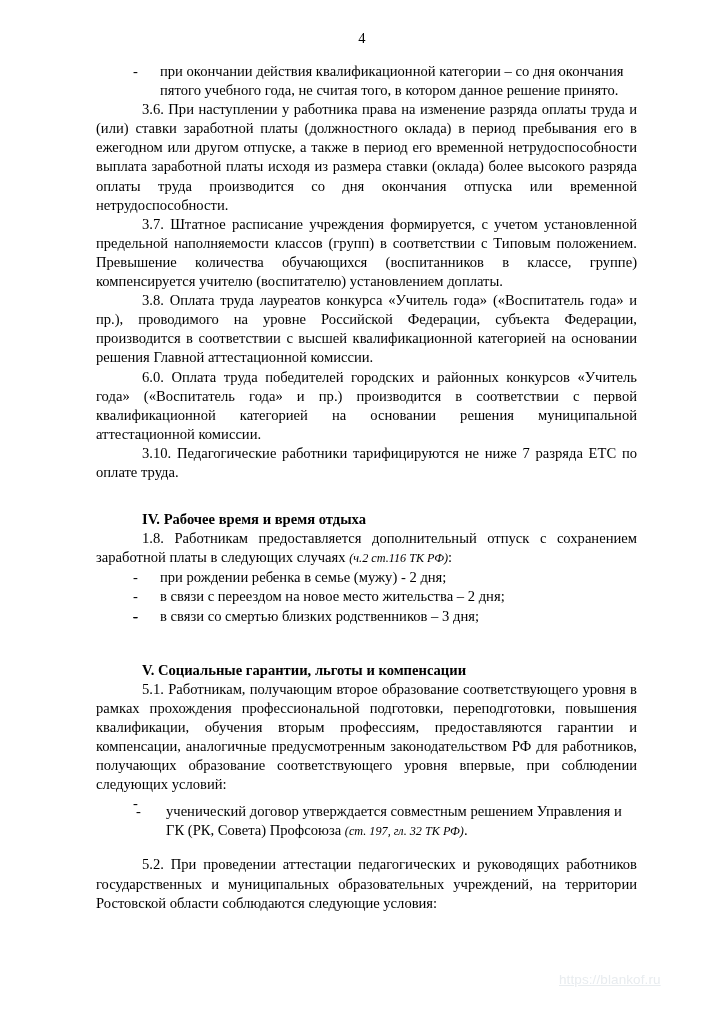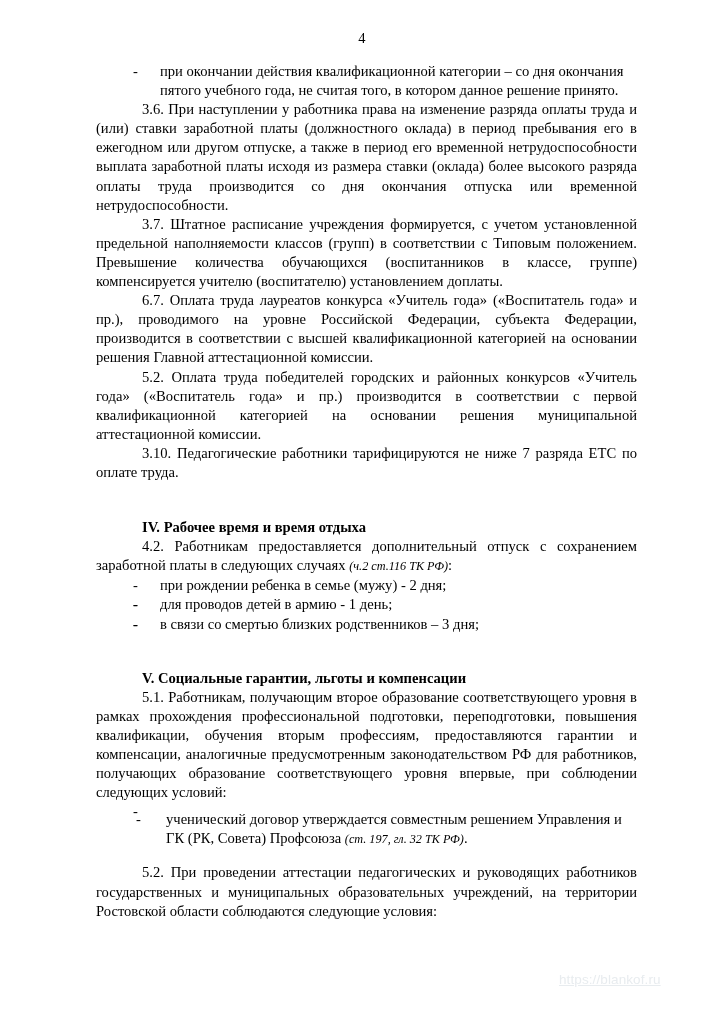--- a/index.html
+++ b/index.html
@@ -44,21 +44,21 @@
     padding: 0;
     text-align: justify;
   }
   .para {
     text-indent: 46px;
   }
   .heading {
     font-weight: bold;
     text-indent: 46px;
     text-align: left;
-    margin-top: 17px;
+    margin-top: 9px;
   }
   .heading-gap-sm { margin-top: 16px; }
   .cite {
     font-style: italic;
     font-size: 12.2px;
   }
   .bullets {
     margin: 0;
     padding: 0;
     list-style: none;
@@ -102,37 +102,37 @@
   <div class="content">
 
     <p class="bullet-row">
       <span class="dash">-</span><span>при окончании действия квалификационной категории – со дня окончания пятого учебного года, не считая того, в котором данное решение принято.</span>
     </p>
 
     <p class="para">3.6. При наступлении у работника права  на  изменение  разряда  оплаты труда и (или) ставки заработной платы (должностного оклада) в период пребывания его в ежегодном или другом отпуске,  а также в период его временной нетрудоспособности выплата заработной платы исходя из размера ставки (оклада) более высокого разряда оплаты труда производится со дня окончания отпуска или временной нетрудоспособности.</p>
 
     <p class="para">3.7. Штатное расписание учреждения формируется, с учетом   установленной предельной наполняемости классов (групп) в соответствии с Типовым положением. Превышение количества обучающихся (воспитанников  в классе, группе) компенсируется учителю (воспитателю) установлением доплаты.</p>
 
-    <p class="para">6.7. Оплата труда лауреатов конкурса «Учитель года» («Воспитатель года» и пр.), проводимого на уровне Российской Федерации, субъекта Федерации, производится в соответствии с высшей квалификационной категорией на основании решения  Главной аттестационной комиссии.</p>
+    <p class="para">3.8. Оплата труда лауреатов конкурса «Учитель года» («Воспитатель года» и пр.), проводимого на уровне Российской Федерации, субъекта Федерации, производится в соответствии с высшей квалификационной категорией на основании решения  Главной аттестационной комиссии.</p>
 
-    <p class="para">5.2. Оплата труда победителей городских и районных конкурсов «Учитель года» («Воспитатель года» и пр.) производится в соответствии с первой квалификационной категорией на основании решения  муниципальной аттестационной комиссии.</p>
+    <p class="para">6.0. Оплата труда победителей городских и районных конкурсов «Учитель года» («Воспитатель года» и пр.) производится в соответствии с первой квалификационной категорией на основании решения  муниципальной аттестационной комиссии.</p>
 
     <p class="para">3.10. Педагогические работники тарифицируются не ниже 7 разряда ЕТС по оплате труда.</p>
 
     <div class="spacer-lg"></div>
 
     <p class="heading">IV. Рабочее время и время отдыха</p>
 
 
-    <p class="para"><span>4.2.  Работникам предоставляется дополнительный отпуск с сохранением заработной платы  в следующих случаях </span><span class="cite">(ч.2 ст.116 ТК РФ)</span><span>:</span></p>
+    <p class="para"><span>1.8.  Работникам предоставляется дополнительный отпуск с сохранением заработной платы  в следующих случаях </span><span class="cite">(ч.2 ст.116 ТК РФ)</span><span>:</span></p>
 
     <div class="bullets">
       <p class="bullet-row"><span class="dash">-</span><span>при рождении ребенка в семье (мужу) -  2 дня;</span></p>
+      <p class="bullet-row"><span class="dash">-</span><span>в связи с переездом на новое место жительства – 2 дня;</span></p>
       <p class="bullet-row"><span class="dash">-</span></p>
-      <p class="bullet-row"><span class="dash">-</span><span>для проводов детей в армию - 1 день;</span></p>
       <p class="bullet-row"><span class="dash">-</span></p>
       <p class="bullet-row"><span class="dash">-</span><span>в связи со смертью близких родственников – 3 дня;</span></p>
     </div>
 
     <div class="spacer-lg"></div>
 
     <p class="heading heading-gap-sm">V. Социальные гарантии, льготы и компенсации</p>
 
     <p class="para">5.1. Работникам, получающим второе образование соответствующего уровня в рамках прохождения профессиональной подготовки, переподготовки, повышения квалификации, обучения вторым профессиям, предоставляются гарантии и компенсации, аналогичные предусмотренным  законодательством РФ для работников, получающих образование соответствующего уровня впервые, при соблюдении следующих условий:</p>
 

